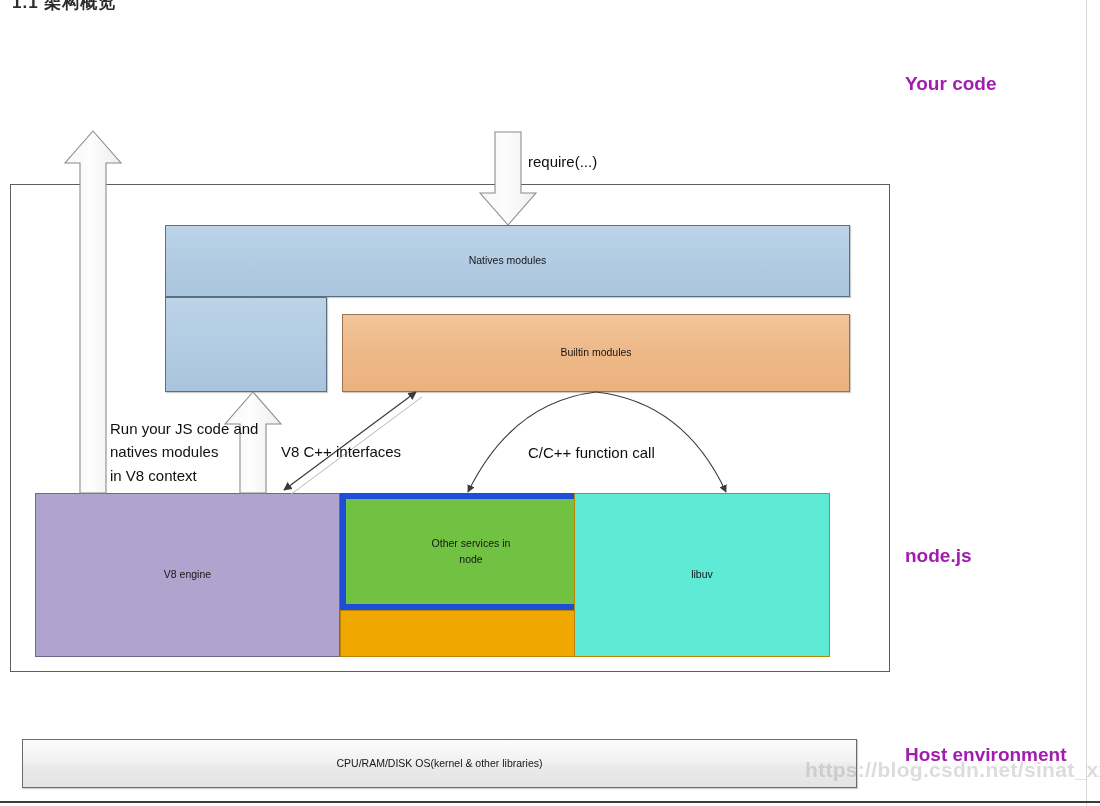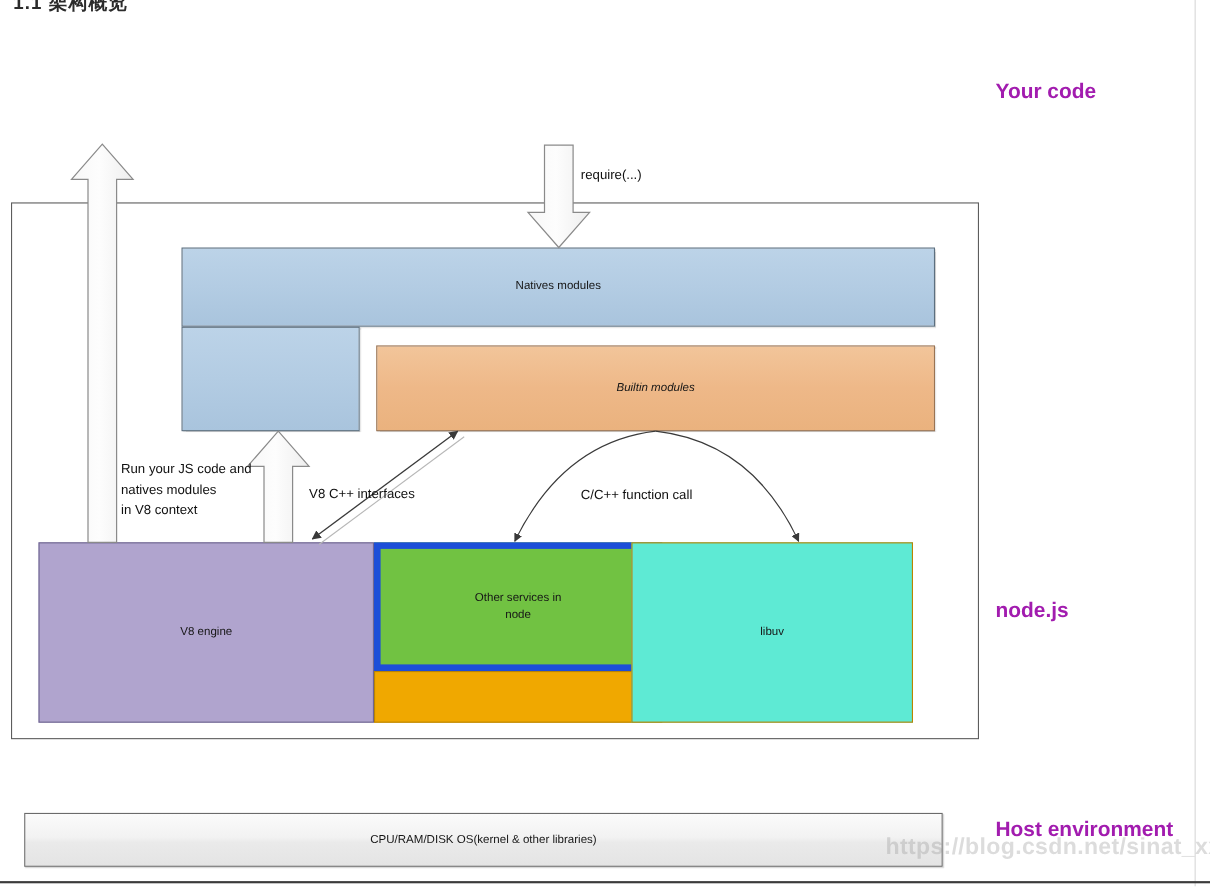--- a/index.html
+++ b/index.html
@@ -63,21 +63,20 @@
     border:1px solid #5b6f80;
     box-shadow:1px 1px 1px rgba(0,0,0,0.2);
   }
 
   
   #builtin-modules-box {
     left:342px; top:314px; width:508px; height:78px;
     background:linear-gradient(to bottom,#f2c59a 0%,#eeb888 50%,#eab27e 100%);
     border:1px solid #9a7352;
     box-shadow:1px 1px 1px rgba(0,0,0,0.2);
-    font-style:italic;
   }
 
   
   #v8-engine-box {
     left:35px; top:493px; width:305px; height:164px;
     background:#b0a4ce; border:1px solid #6f6690;
   }
   #other-services-box {
     left:340px; top:493px; width:262px; height:117px;
     background:#71c242; border:6px solid #1d4ed8;
@@ -95,21 +94,21 @@
 
   
   .side-label {
     font-size:19px; font-weight:bold; color:#a21caf; white-space:nowrap;
   }
   #label-your-code { left:905px; top:73px; }
   #label-nodejs    { left:905px; top:545px; }
   #label-host-env  { left:905px; top:744px; }
 
   
-  .annot { font-size:12px; color:#0f0f0f; line-height:1.55; white-space:pre; }
+  .annot { font-size:15px; color:#0f0f0f; line-height:1.55; white-space:pre; }
   #annot-require { left:528px; top:150px; }
   #annot-run-v8  { left:110px; top:417px; }
   #annot-v8-iface{ left:281px; top:440px; }
   #annot-cc-call { left:528px; top:441px; }
 
   
   #arrow-layer { left:0; top:0; width:1100px; height:806px; pointer-events:none; }
 
   
   #watermark {

